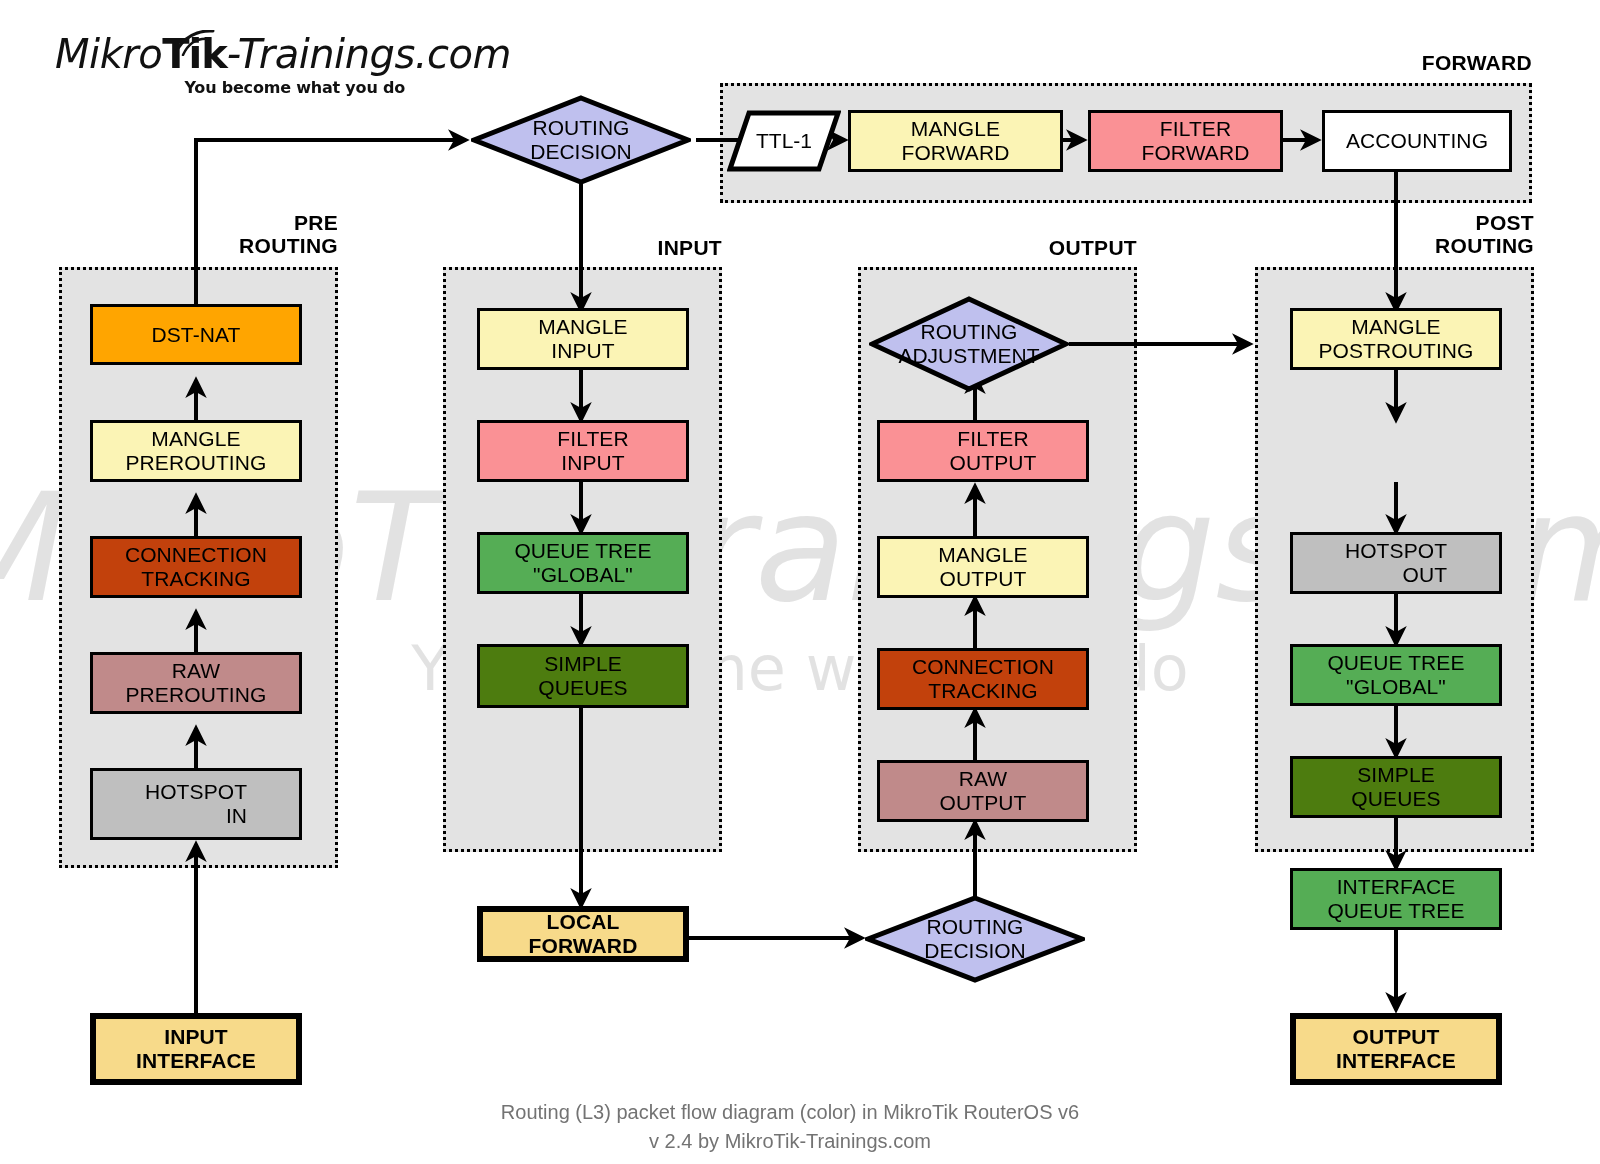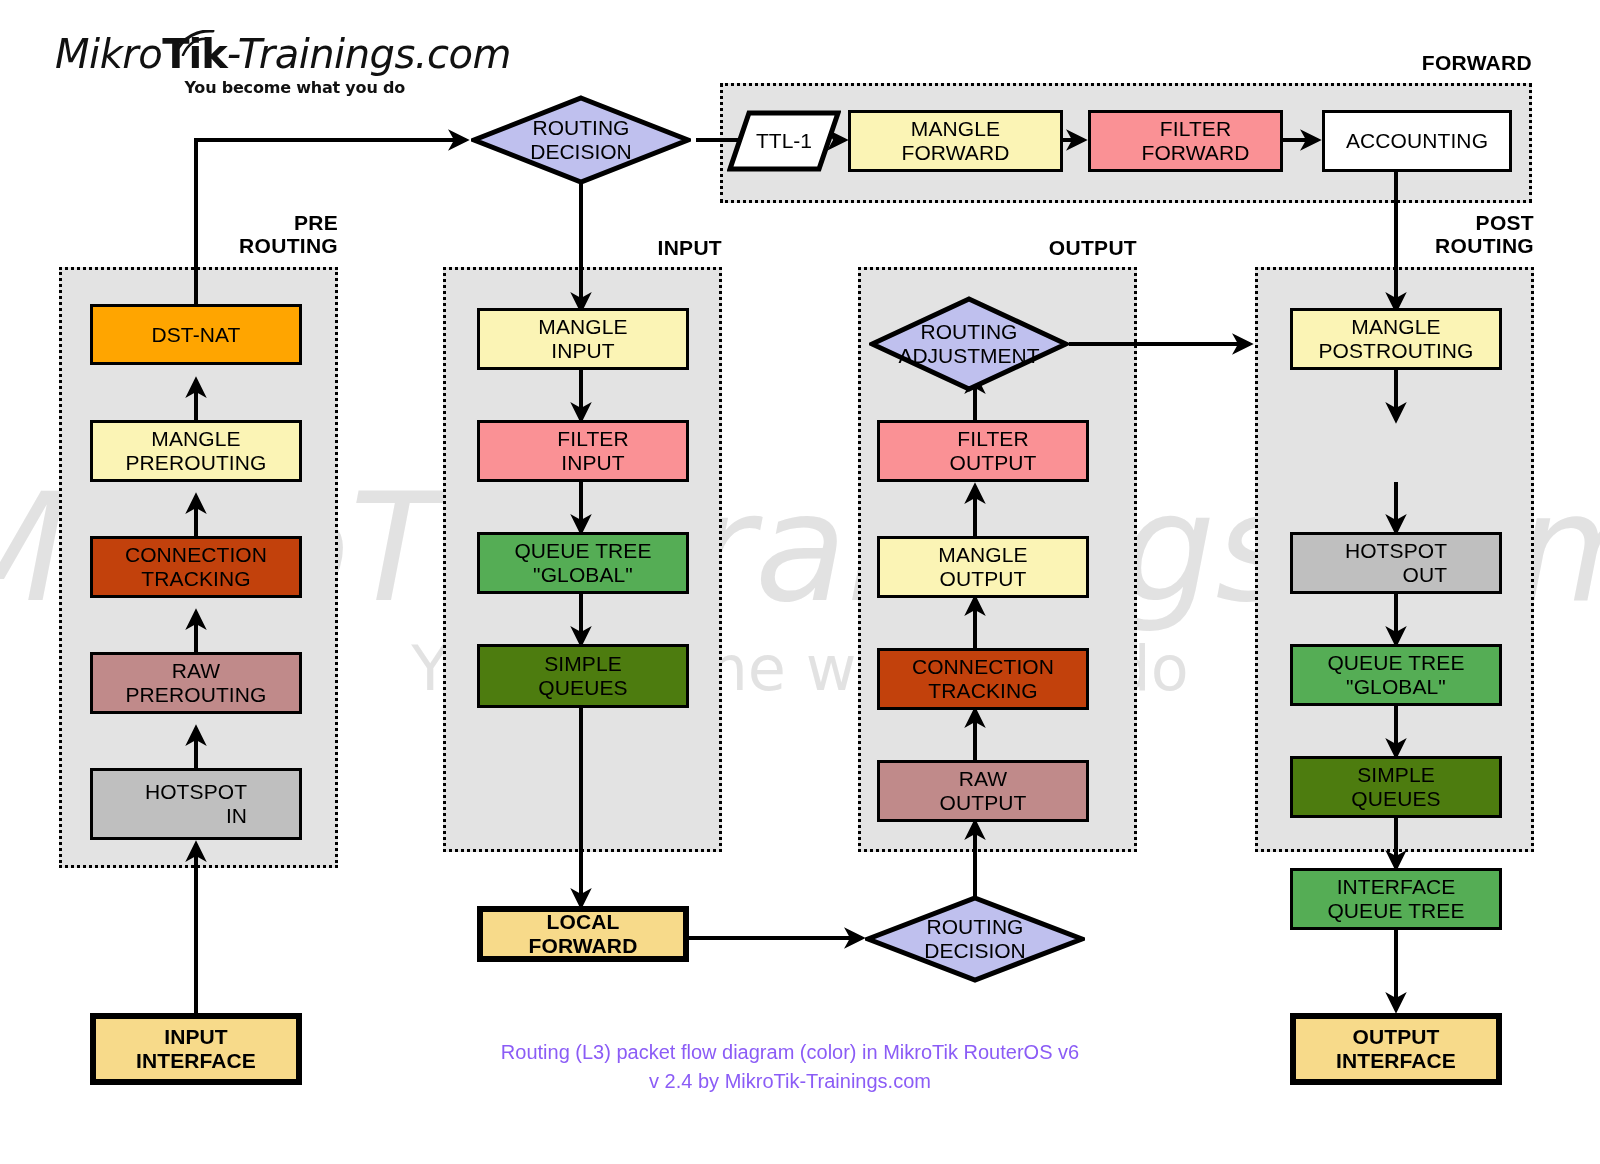--- a/index.html
+++ b/index.html
@@ -148,25 +148,25 @@
     align-items: center;
     justify-content: center;
     font-size: 21px;
     color: #000;
     pointer-events: none;
   }
 
   
   #caption {
     position: absolute;
-    left: 400px; top: 1038px;
+    left: 400px; top: 1098px;
     width: 780px;
     text-align: center;
     font-size: 20px;
-    color: #8b5cf6;
+    color: #737373;
     line-height: 1.45;
     z-index: 5;
   }
 </style>
 </head>
 <body>
 
 <div id="canvas">
 
   <svg id="watermark" viewBox="0 0 1600 1164">

